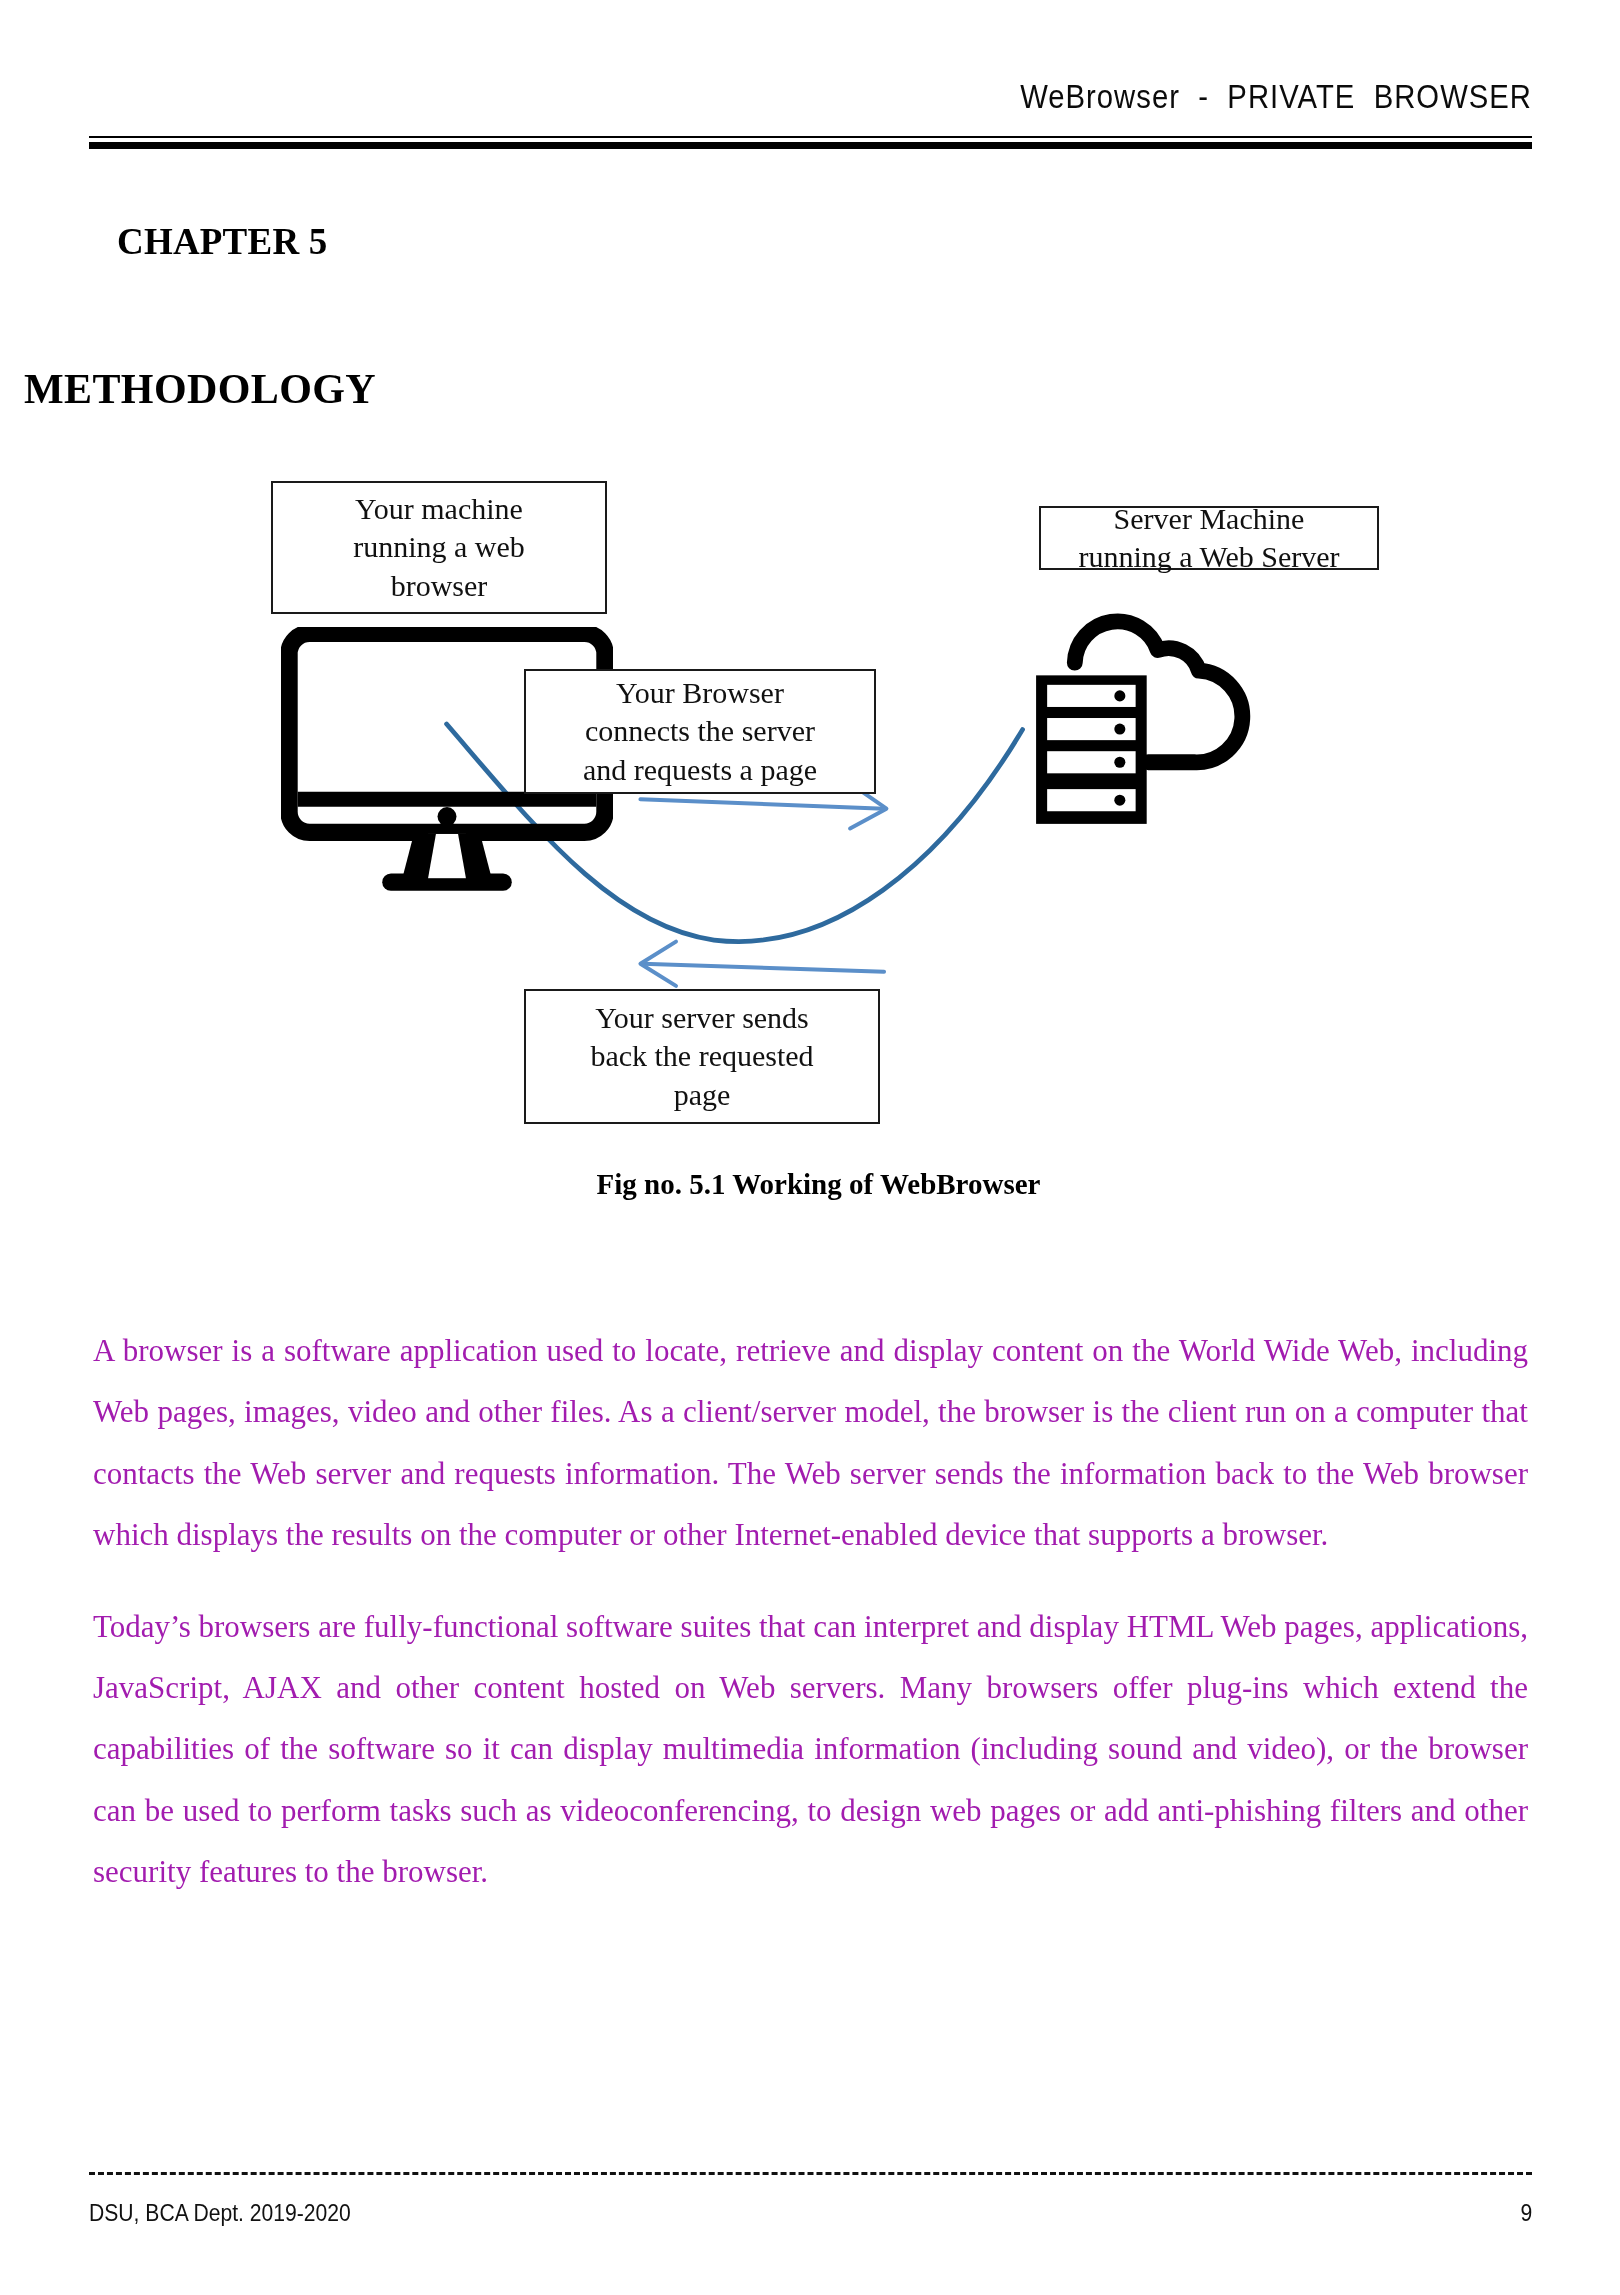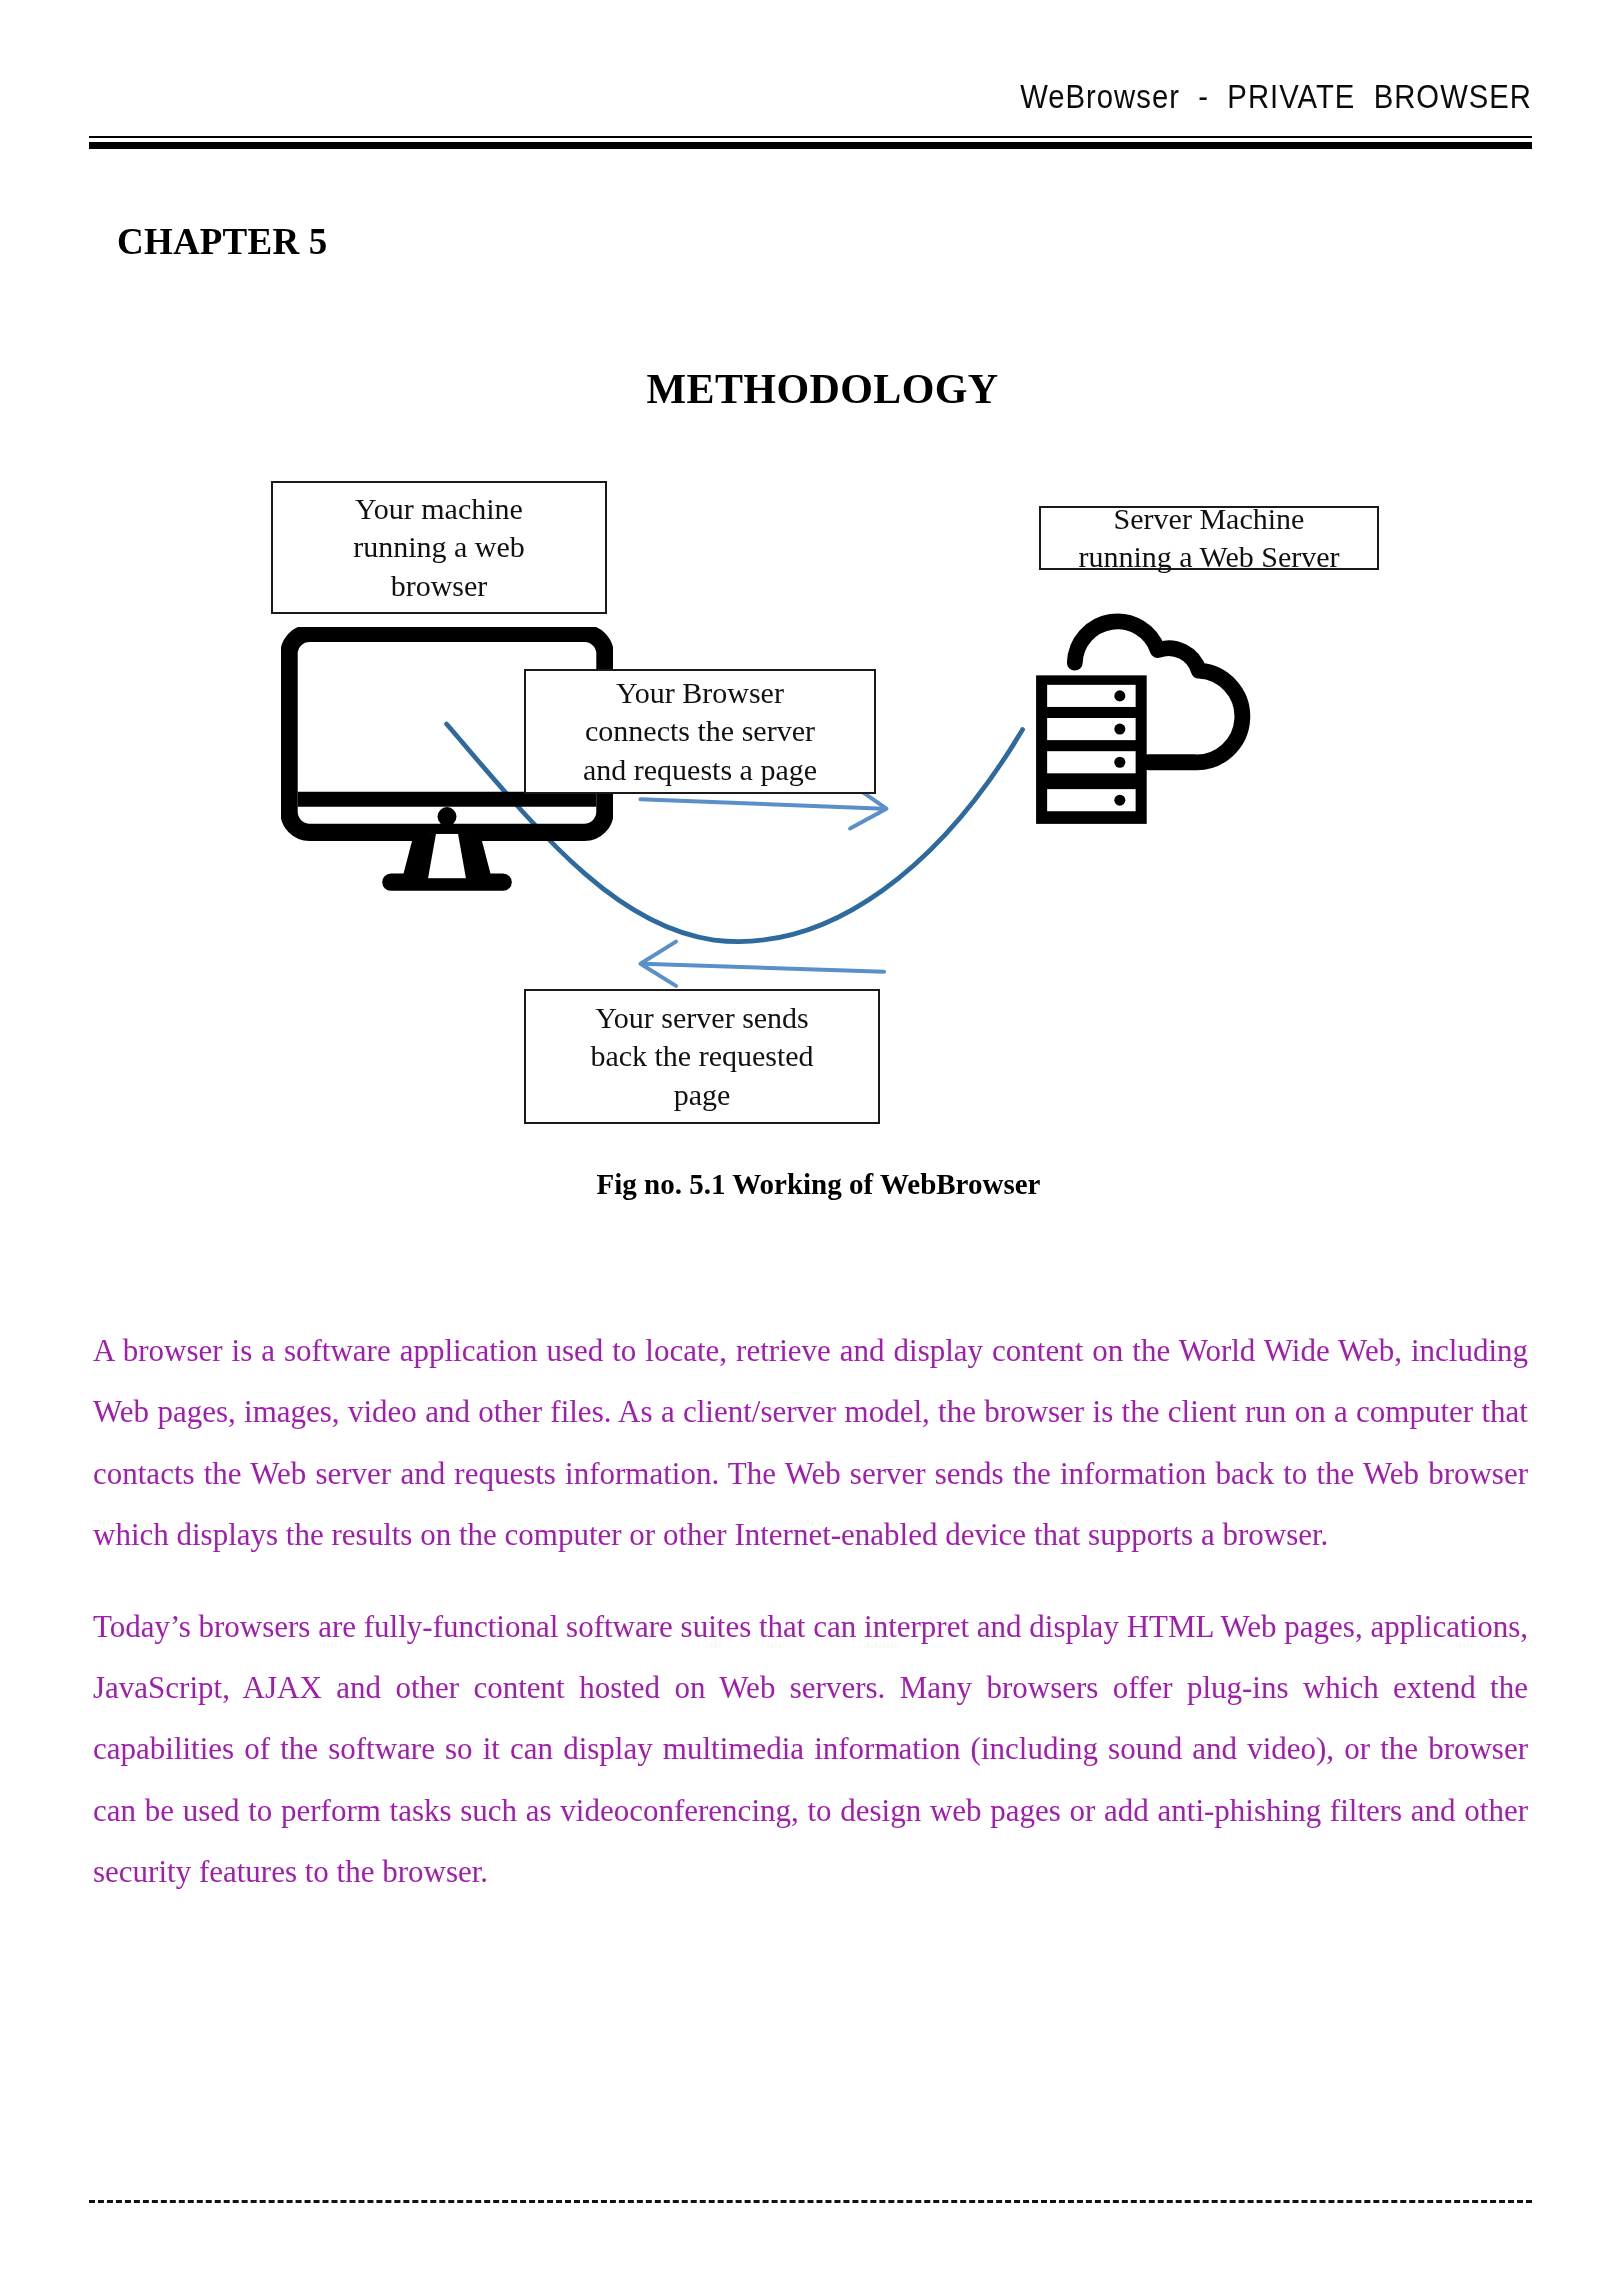--- a/index.html
+++ b/index.html
@@ -74,21 +74,20 @@
     line-height: 1;
     margin-left: 24px;
   }
 
   
   .section-title {
     position: absolute;
     left: 0;
     right: 0;
     top: 368px;
-    text-align: center;
     font-size: 42px;
     font-weight: bold;
     letter-spacing: 0.4px;
     line-height: 1;
     padding-left: 24px;
   }
 
   
   .diagram {
     position: absolute;
@@ -289,16 +288,20 @@
 
   <div class="fig-caption">Fig no. 5.1 Working of WebBrowser</div>
 
   <div class="body-text">
     <p>A browser is a software application used to locate, retrieve and display content on the World Wide Web, including Web pages, images, video and other files. As a client/server model, the browser is the client run on a computer that contacts the Web server and requests information. The Web server sends the information back to the Web browser which displays the results on the computer or other Internet-enabled device that supports a browser.</p>
     <p>Today’s browsers are fully-functional software suites that can interpret and display HTML Web pages, applications, JavaScript, AJAX and other content hosted on Web servers. Many browsers offer plug-ins which extend the capabilities of the software so it can display multimedia information (including sound and video), or the browser can be used to perform tasks such as videoconferencing, to design web pages or add anti-phishing filters and other security features to the browser.</p>
   </div>
 
   <div class="footer">
     <div class="footer-rule"></div>
+    <div class="footer-row">
+      <div class="footer-left">DSU, BCA Dept. 2019-2020</div>
+      <div class="footer-right">9</div>
+    </div>
   </div>
 
 </div>
 
 
 </body></html>

